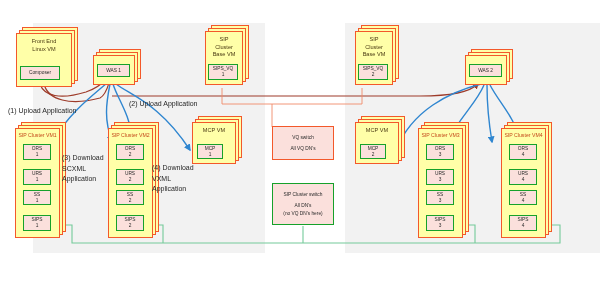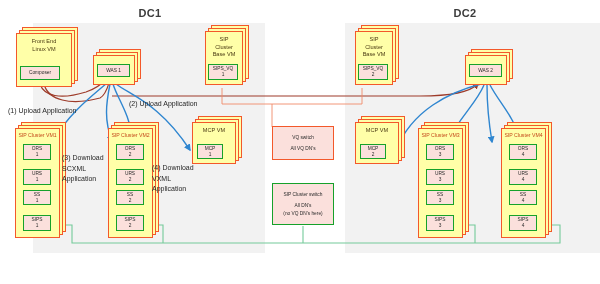--- a/index.html
+++ b/index.html
@@ -105,22 +105,20 @@
   }
 </style>
 </head>
 <body>
 
 <div id="canvas">
 
   <div class="dc-panel" style="left:33px; top:23px; width:232px; height:230px;"></div>
   <div class="dc-panel" style="left:345px; top:23px; width:256px; height:230px;"></div>
 
-  <div class="dc-title" style="left:95px; top:7px; width:110px;">DC1</div>
-  <div class="dc-title" style="left:410px; top:7px; width:110px;">DC2</div>
 
   <svg class="wires" viewBox="0 0 600 284">
     <defs>
       <marker id="ar-brown" markerWidth="5" markerHeight="5" refX="4" refY="2.5" orient="auto" markerUnits="strokeWidth">
         <path d="M0,0 L5,2.5 L0,5 z" fill="#9e3b2a"></path>
       </marker>
       <marker id="ar-blue" markerWidth="5" markerHeight="5" refX="4" refY="2.5" orient="auto" markerUnits="strokeWidth">
         <path d="M0,0 L5,2.5 L0,5 z" fill="#2f86d0"></path>
       </marker>
       <marker id="ar-orange" markerWidth="5" markerHeight="5" refX="4" refY="2.5" orient="auto" markerUnits="strokeWidth">

